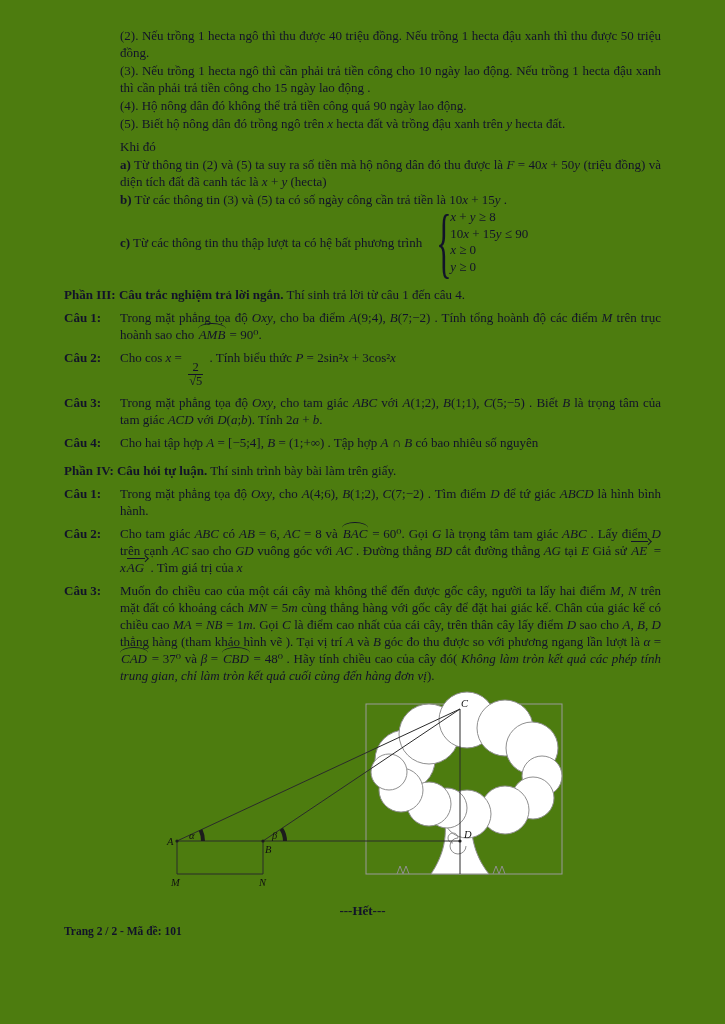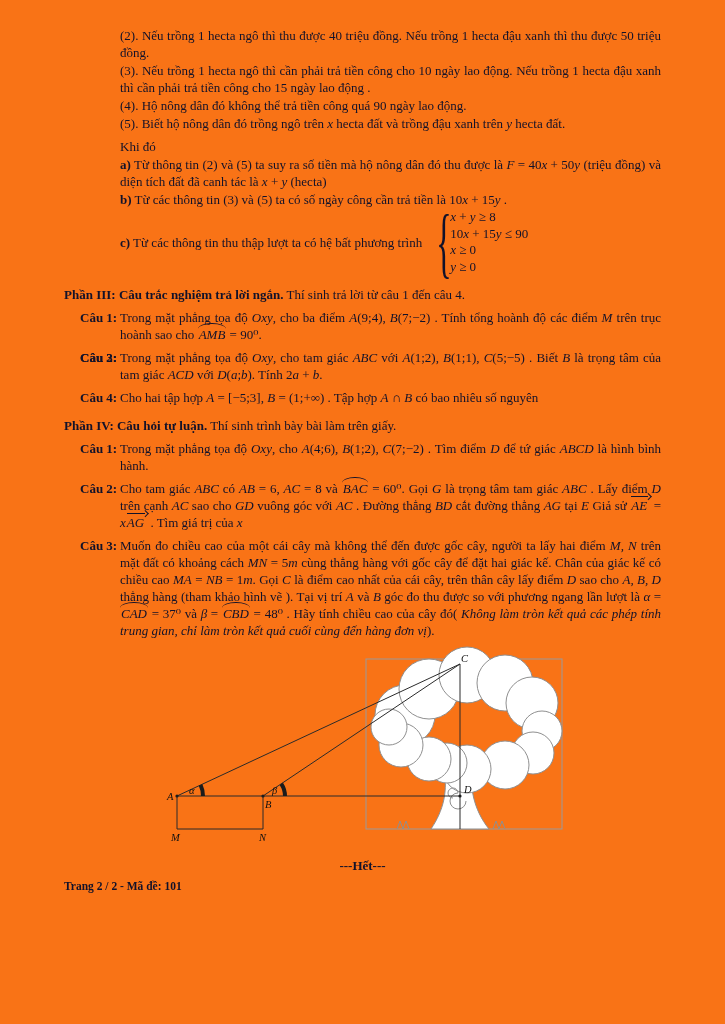--- a/index.html
+++ b/index.html
@@ -1,31 +1,31 @@
 <!DOCTYPE html>
 <html><head>
 <meta charset="utf-8">
 <style>
   html,body{margin:0;padding:0;background:#ffffff;}
   .page{
     width:725px;height:1024px;box-sizing:border-box;position:relative;
-    background:#f97316;color:#12122a;
+    background:#4d7c0f;color:#12122a;
     font-family:"Liberation Serif","DejaVu Serif",serif;
     font-size:13px;line-height:17px;
     padding:26px 64px 0 64px;overflow:hidden;
   }
   .para{margin:1px 0;text-align:justify;}
   .indent{margin-left:56px;}
   .gap-top{margin-top:6px;}
   .bold{font-weight:700;}
   .math{font-style:italic;}
   .ital{font-style:italic;}
   .section{margin:11px 0 2px 0;}
   .q{position:relative;padding-left:56px;margin:6px 0;text-align:justify;}
-  .qlabel{position:absolute;left:16px;top:0;font-weight:700;}
+  .qlabel{position:absolute;left:0;top:0;font-weight:700;}
   
   .c-row{display:flex;align-items:center;margin-top:1px;margin-bottom:1px;}
   .c-row .para{flex:0 0 auto;margin:0;}
   .cases{display:flex;align-items:center;margin-left:14px;}
   .brace{display:inline-block;font-size:32px;line-height:32px;transform:scaleY(2.45);transform-origin:center;width:11px;font-weight:400;}
   .cases-lines{display:flex;flex-direction:column;margin-left:3px;}
   .cases-lines > span{line-height:16.5px;white-space:nowrap;}
   
   .frac{display:inline-flex;flex-direction:column;text-align:center;vertical-align:-9px;line-height:13px;margin:0 3px;font-size:12.5px;}
   .fr-den{border-top:1px solid currentColor;padding:0 1px;}
@@ -80,28 +80,32 @@
   </section>
 
   <p class="para section"><span class="bold">Phần III: Câu trắc nghiệm trả lời ngắn.</span><span> Thí sinh trả lời từ câu 1 đến câu 4.</span></p>
 
   <div class="q">
     <span class="qlabel">Câu 1:</span>
     <span class="qbody"><span>Trong mặt phẳng tọa độ </span><span class="math">Oxy</span><span>, cho ba điểm </span><span class="math">A</span><span>(9;4), </span><span class="math">B</span><span>(7;−2) . Tính tổng hoành độ các điểm </span><span class="math">M</span><span> trên trục hoành sao cho </span><span class="math arc">AMB</span><span> = 90⁰.</span></span>
   </div>
   <div class="q">
     <span class="qlabel">Câu 2:</span>
+    <span class="qbody"><span>Cho cos </span><span class="math">x</span><span> = </span><span class="frac">
+          <span class="fr-num">2</span>
+          <span class="fr-den">√5</span>
+        </span><span> . Tính biểu thức </span><span class="math">P</span><span> = 2sin²</span><span class="math">x</span><span> + 3cos²</span><span class="math">x</span></span>
   </div>
   <div class="q">
     <span class="qlabel">Câu 3:</span>
     <span class="qbody"><span>Trong mặt phẳng tọa độ </span><span class="math">Oxy</span><span>, cho tam giác </span><span class="math">ABC</span><span> với </span><span class="math">A</span><span>(1;2), </span><span class="math">B</span><span>(1;1), </span><span class="math">C</span><span>(5;−5) . Biết </span><span class="math">B</span><span> là trọng tâm của tam giác </span><span class="math">ACD</span><span> với </span><span class="math">D</span><span>(</span><span class="math">a</span><span>;</span><span class="math">b</span><span>). Tính 2</span><span class="math">a</span><span> + </span><span class="math">b</span><span>.</span></span>
   </div>
   <div class="q">
     <span class="qlabel">Câu 4:</span>
-    <span class="qbody"><span>Cho hai tập hợp </span><span class="math">A</span><span> = [−5;3], </span><span class="math">B</span><span> = (1;+∞) . Tập hợp </span><span class="math">A</span><span> ∩ </span><span class="math">B</span><span> có bao nhiêu số nguyên</span></span>
+    <span class="qbody"><span>Cho hai tập hợp </span><span class="math">A</span><span> = [−5;4], </span><span class="math">B</span><span> = (1;+∞) . Tập hợp </span><span class="math">A</span><span> ∩ </span><span class="math">B</span><span> có bao nhiêu số nguyên</span></span>
   </div>
 
   <p class="para section"><span class="bold">Phần IV: Câu hỏi tự luận.</span><span> Thí sinh trình bày bài làm trên giấy.</span></p>
 
   <div class="q">
     <span class="qlabel">Câu 1:</span>
     <span class="qbody"><span>Trong mặt phẳng tọa độ </span><span class="math">Oxy</span><span>, cho </span><span class="math">A</span><span>(4;6), </span><span class="math">B</span><span>(1;2), </span><span class="math">C</span><span>(7;−2) . Tìm điểm </span><span class="math">D</span><span> để tứ giác </span><span class="math">ABCD</span><span> là hình bình hành.</span></span>
   </div>
   <div class="q">
     <span class="qlabel">Câu 2:</span>

